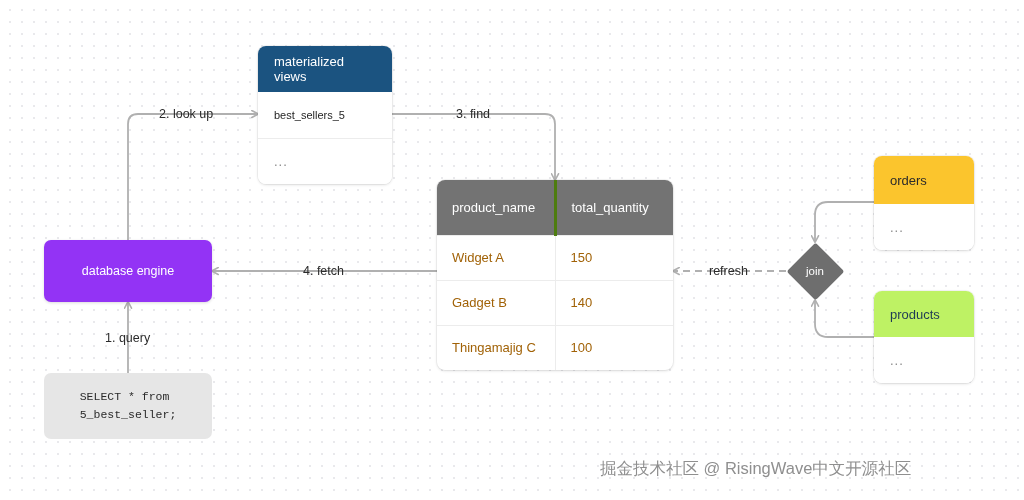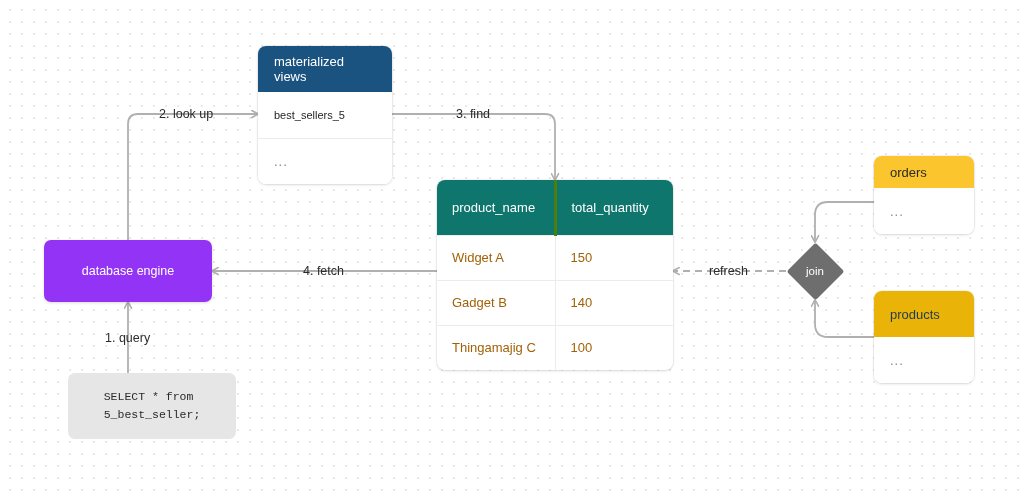--- a/index.html
+++ b/index.html
@@ -50,38 +50,38 @@
 
   
   #mv-node { left: 258px; top: 46px; width: 134px; }
   #mv-node .card-header {
     background: #1b5380; color: #ffffff; height: 46px;
   }
   #mv-node .card-row { height: 46px; }
 
   
   #orders-node { left: 874px; top: 156px; width: 100px; }
-  #orders-node .card-header { background: #fbc52d; color: #2b2b2b; height: 32px; }
+  #orders-node .card-header { background: #fbc52d; color: #2b2b2b; height: 48px; }
   #orders-node .card-row { height: 46px; }
 
   
   #products-node { left: 874px; top: 291px; width: 100px; }
-  #products-node .card-header { background: #eab308; color: #1f3b55; height: 46px; }
+  #products-node .card-header { background: #bef264; color: #1f3b55; height: 46px; }
   #products-node .card-row { height: 46px; }
 
   
   #table-node {
     left: 437px; top: 180px; width: 236px;
     background: #ffffff; border-radius: 8px;
     box-shadow: 0 1px 3px rgba(0,0,0,0.12), 0 0 0 1px rgba(0,0,0,0.04);
     overflow: hidden;
   }
   #table-node table { border-collapse: collapse; width: 100%; table-layout: fixed; }
   #table-node th {
-    background: #0f766e; color: #ffffff;
+    background: #737373; color: #ffffff;
     font-size: 13px; font-weight: 400; text-align: left;
     height: 55px; padding: 15px 15px;
   }
   #table-node th + th { border-left: 3px solid #4d7c0f; }
   #table-node td {
     font-size: 13px; color: #a16207; text-align: left;
     height: 45px; padding: 0 15px;
     border-top: 1px solid #ececec;
   }
   #table-node td + td { border-left: 1px solid #ececec; }
@@ -92,21 +92,21 @@
     background: #9333f5; border-radius: 7px;
     display: flex; align-items: center; justify-content: center;
     color: #ffffff; font-size: 12.5px;
     box-shadow: 0 1px 3px rgba(0,0,0,0.14);
   }
 
   
   #sql-node {
     left: 44px; top: 373px; width: 168px; height: 66px;
     background: #e6e6e6; border-radius: 7px;
-    display: flex; align-items: center; justify-content: center; margin-left: 24px;
+    display: flex; align-items: center; justify-content: center;
   }
   #sql-node pre {
     font-family: "Liberation Mono", "DejaVu Sans Mono", monospace;
     font-size: 11.5px; line-height: 1.55; color: #2b2b2b;
     text-align: left; white-space: pre;
   }
 
   
   #join-node {
     left: 786px; top: 242px; width: 58px; height: 58px;
@@ -223,14 +223,15 @@
   <div class="node card" id="orders-node">
     <div class="card-header">orders</div>
     <div class="card-row ellipsis">...</div>
   </div>
 
   <div class="node card" id="products-node">
     <div class="card-header">products</div>
     <div class="card-row ellipsis">...</div>
   </div>
 
+  <div id="watermark">掘金技术社区 @ RisingWave中文开源社区</div>
 
 </div>
 
 </body></html>

